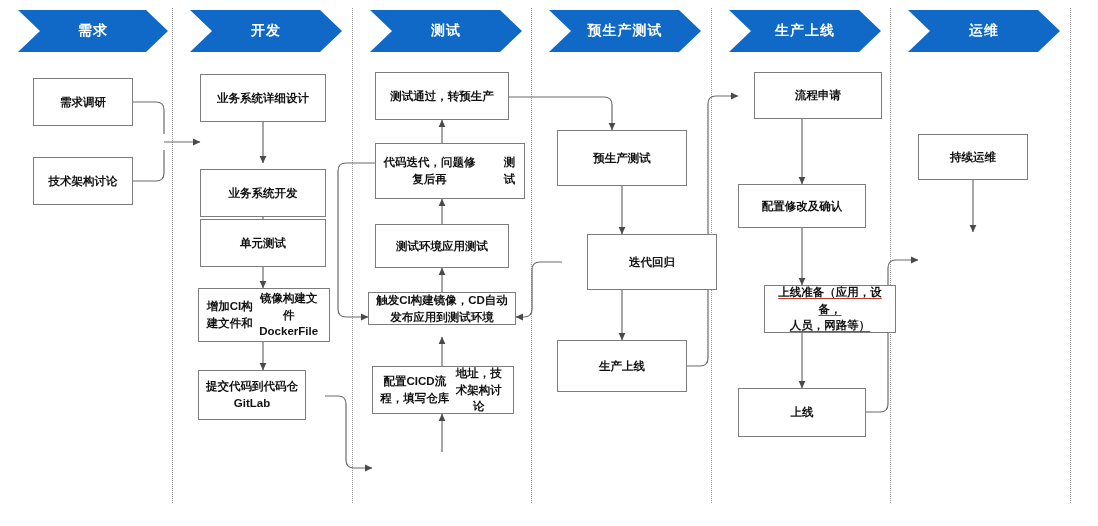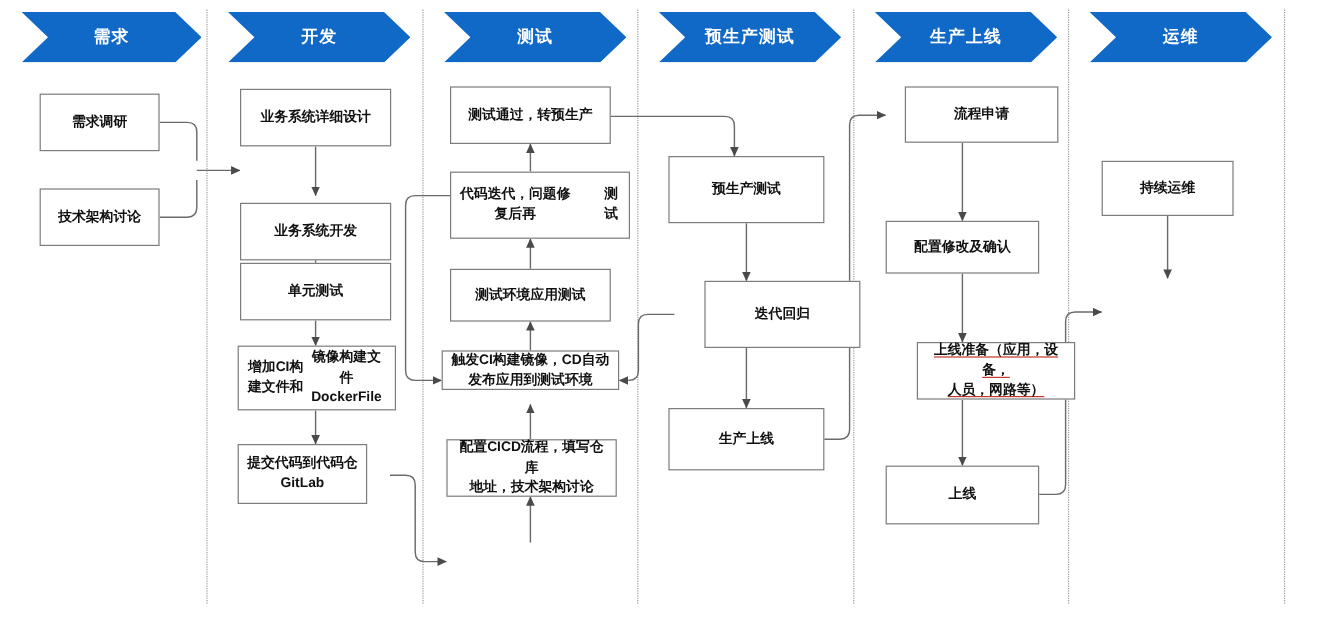--- a/index.html
+++ b/index.html
@@ -186,21 +186,21 @@
     <span class="txt">代码迭代，问题修复后再</span>
     <span class="txt">测试</span>
   </div>
   <div class="node rounded" style="left:375px; top:224px; width:134px; height:44px;">
     <span class="txt">测试环境应用测试</span>
   </div>
   <div class="node rounded" style="left:368px; top:292px; width:148px; height:33px; flex-direction:column;">
     <span class="txt">触发CI构建镜像，CD自动</span>
     <span class="txt">发布应用到测试环境</span>
   </div>
-  <div class="node rounded" style="left:372px; top:366px; width:142px; height:48px; flex-direction:column;">
+  <div class="node rounded" style="left:372px; top:366px; width:142px; height:48px; flex-direction:row;">
     <span class="txt">配置CICD流程，填写仓库</span>
     <span class="txt">地址，技术架构讨论</span>
   </div>
 
   <div class="node rounded" style="left:557px; top:130px; width:130px; height:56px;">
     <span class="txt">预生产测试</span>
   </div>
   <div class="node rounded" style="left:587px; top:234px; width:130px; height:56px;">
     <span class="txt">迭代回归</span>
   </div>

